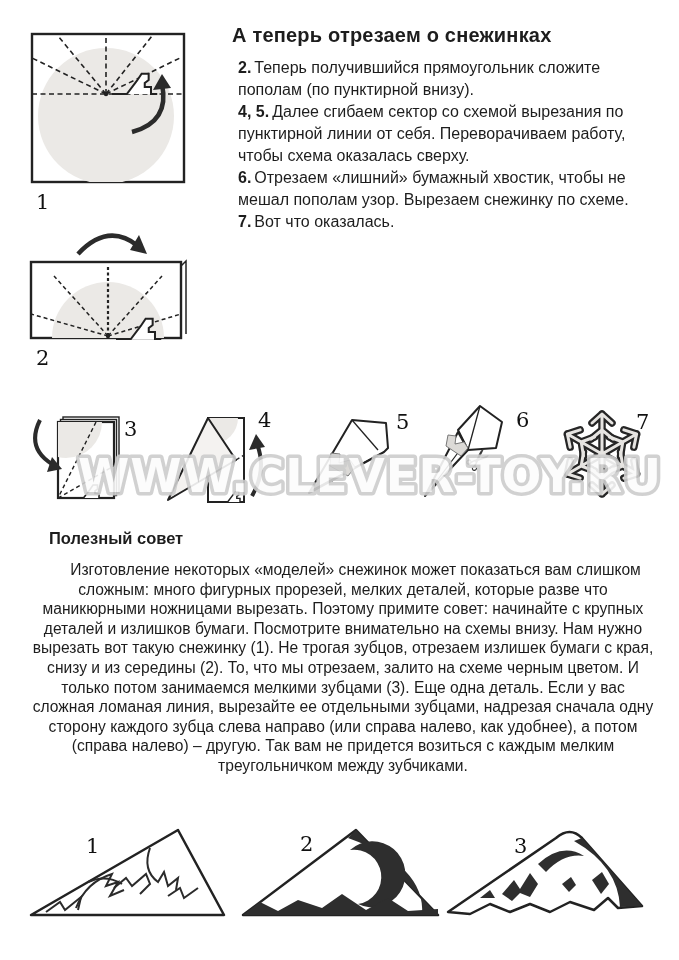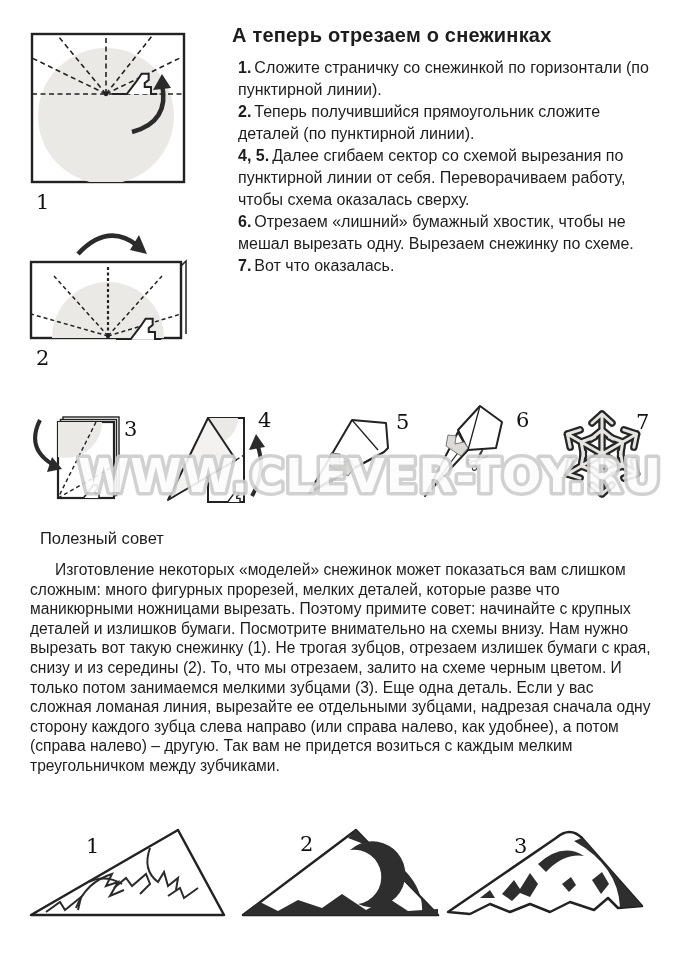--- a/index.html
+++ b/index.html
@@ -7,22 +7,22 @@
     position:relative; width:679px; height:960px; margin:0 auto;
     background:#ffffff; overflow:hidden;
     font-family:"Liberation Sans", sans-serif; color:#1d1d1d;
   }
   .abs{position:absolute;}
   
   .title{left:232px; top:24px; width:430px; font-size:20px; font-weight:700; letter-spacing:.2px;}
   .instr-list{left:238px; top:57px; width:412px; font-size:16px; line-height:22px;}
   .instr{margin:0;}
   .instr .n{font-weight:700; margin-right:3px;}
-  .tip-heading{left:40px; top:529px; font-size:16.5px; font-weight:400;}
-  .tip-body{left:30px; top:560px; width:626px; font-size:15.6px; line-height:19.6px; text-indent:25px; text-align:left;}
+  .tip-heading{left:49px; top:529px; font-size:16.5px; font-weight:700;}
+  .tip-body{left:30px; top:560px; width:626px; font-size:15.6px; line-height:19.6px; text-indent:25px; text-align:center;}
   
   .figlabel{font-family:"DejaVu Serif", serif; font-size:21px; color:#111;}
   
   .watermark{left:72px; top:446px; z-index:6; pointer-events:none;}
   svg{display:block;}
   .fig{z-index:2;}
 </style>
 </head>
 <body>
 
@@ -80,24 +80,23 @@
       <line x1="82" y1="112" x2="155" y2="90"></line>
     </g>
     <line x1="82" y1="112" x2="82" y2="42" stroke="#222" stroke-width="2.2" stroke-dasharray="3,2.5"></line>
     <circle cx="82" cy="112" r="2.2" fill="#222"></circle>
     <use href="#schemaShape" transform="translate(90,91.6) scale(0.78)" fill="#fff" stroke="#222" stroke-width="2.6"></use>
   </svg>
   <div class="abs figlabel" style="left:36px;top:346px">2</div>
 
   <div class="abs title">А теперь отрезаем о снежинках</div>
   <div class="abs instr-list">
-    <p class="instr"><span class="n">1.</span><span>Сложите страничку со снежинкой по горизонтали (по пунктирной линии).</span></p>
-    <p class="instr"><span class="n">2.</span><span>Теперь получившийся прямоугольник сложите деталей (по пунктирной линии).</span></p>
+    <p class="instr"><span class="n">2.</span><span>Теперь получившийся прямоугольник сложите пополам (по пунктирной внизу).</span></p>
     <p class="instr"><span class="n">4, 5.</span><span>Далее сгибаем сектор со схемой вырезания по пунктирной линии от себя. Переворачиваем работу, чтобы схема оказалась сверху.</span></p>
-    <p class="instr"><span class="n">6.</span><span>Отрезаем «лишний» бумажный хвостик, чтобы не мешал вырезать одну. Вырезаем снежинку по схеме.</span></p>
+    <p class="instr"><span class="n">6.</span><span>Отрезаем «лишний» бумажный хвостик, чтобы не мешал пополам узор. Вырезаем снежинку по схеме.</span></p>
     <p class="instr"><span class="n">7.</span><span>Вот что оказалась.</span></p>
   </div>
 
   <svg class="abs fig" style="left:26px;top:412px" width="106" height="92" viewBox="0 0 106 92">
     <defs>
         <clipPath id="c3">
           <rect x="32" y="10" width="56" height="76"></rect>
         </clipPath>
       </defs>
     <rect x="37" y="5" width="56" height="76" fill="#fff" stroke="#222" stroke-width="1.4"></rect>

